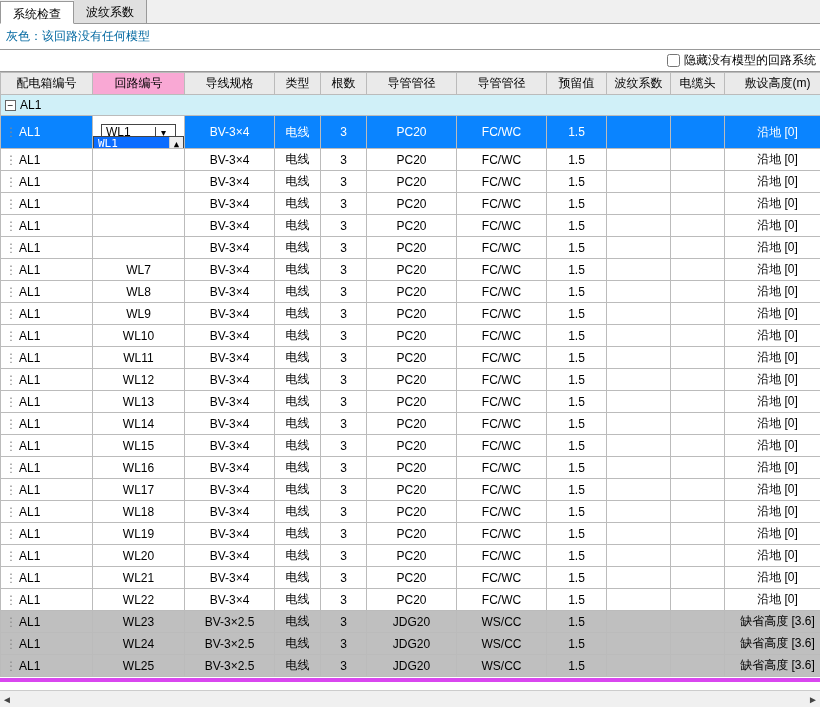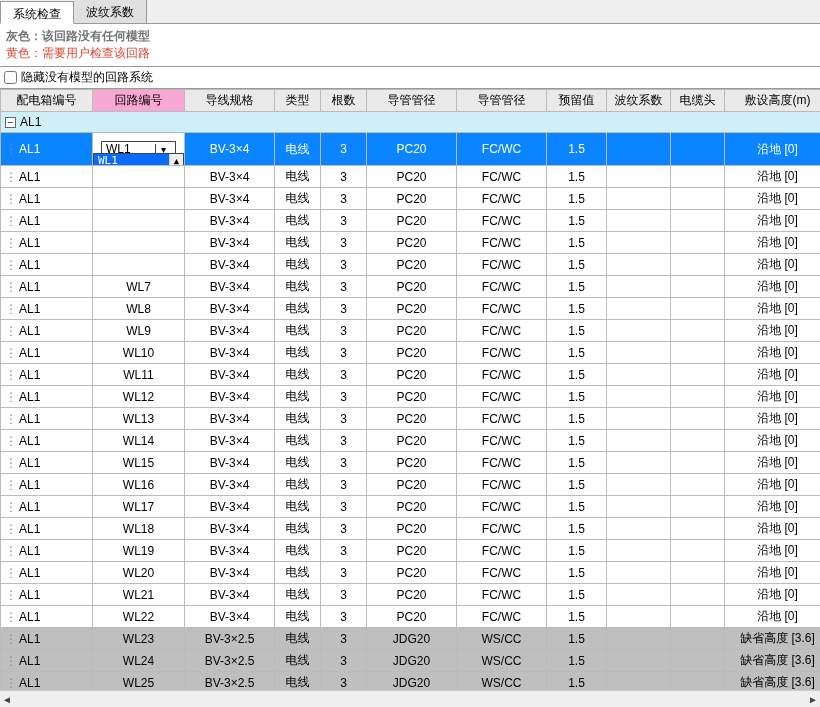--- a/index.html
+++ b/index.html
@@ -1,23 +1,23 @@
 <!DOCTYPE html>
 <html><head>
 <meta charset="utf-8">
 <style>
 * { box-sizing: border-box; margin: 0; padding: 0; }
 body { font-family: "Microsoft YaHei", Arial, sans-serif; font-size: 12px; background: #fff; width: 820px; height: 707px; overflow: hidden; position: relative; }
 .tabs { display: flex; background: #f0f0f0; border-bottom: 1px solid #999; height: 24px; }
 .tab { padding: 4px 12px; background: #e0e0e0; border-right: 1px solid #999; cursor: pointer; }
 .tab.active { background: #fff; border-top: 1px solid #999; border-left: 1px solid #999; border-bottom: 1px solid #fff; position: relative; top: 1px; }
 .notices { padding: 4px 6px; border-bottom: 1px solid #999; }
-.notice-gray { color: #737373; font-weight: bold; }
+.notice-gray { color: #0369a1; }
 .notice-yellow { color: #d43; }
-.hide-row { display: flex; align-items: center; padding: 2px 4px; border-bottom: 1px solid #999; }
+.hide-row { display: flex; align-items: center; padding: 2px 4px; border-bottom: 1px solid #999; justify-content: flex-end; }
 .hide-row input { margin-right: 4px; }
 .table-wrap { overflow: auto; height: 610px; border-bottom: 4px solid #d946ef; }
 table { border-collapse: collapse; width: 100%; table-layout: fixed; }
 th, td { border: 1px solid #bbb; padding: 2px 4px; text-align: center; height: 21px; font-size: 12px; overflow: hidden; white-space: nowrap; }
 th { background: #eaeaea; font-weight: normal; }
 th.highlight { background: #f9a8d4; }
 .group-row td { background: #d0f0f8; text-align: left; padding-left: 4px; }
 .group-toggle { display: inline-block; width: 11px; height: 11px; border: 1px solid #666; text-align: center; line-height: 9px; font-size: 10px; margin-right: 4px; background: #fff; }
 .sel-row td { background: #0a84ff; color: #fff; }
 .gray-row td { background: #bfbfbf; }
@@ -37,21 +37,20 @@
 </head>
 <body>
 
 <div class="tabs">
   <div class="tab active">系统检查</div>
   <div class="tab">波纹系数</div>
 </div>
 
 <div class="notices">
   <div class="notice-gray">灰色：该回路没有任何模型</div>
-  <div class="notice-yellow">黄色：需要用户检查该回路</div>
 </div>
 
 <div class="hide-row">
   <input type="checkbox" style="">
   <span>隐藏没有模型的回路系统</span>
 </div>
 
 <div class="table-wrap">
 <table>
   <colgroup>

